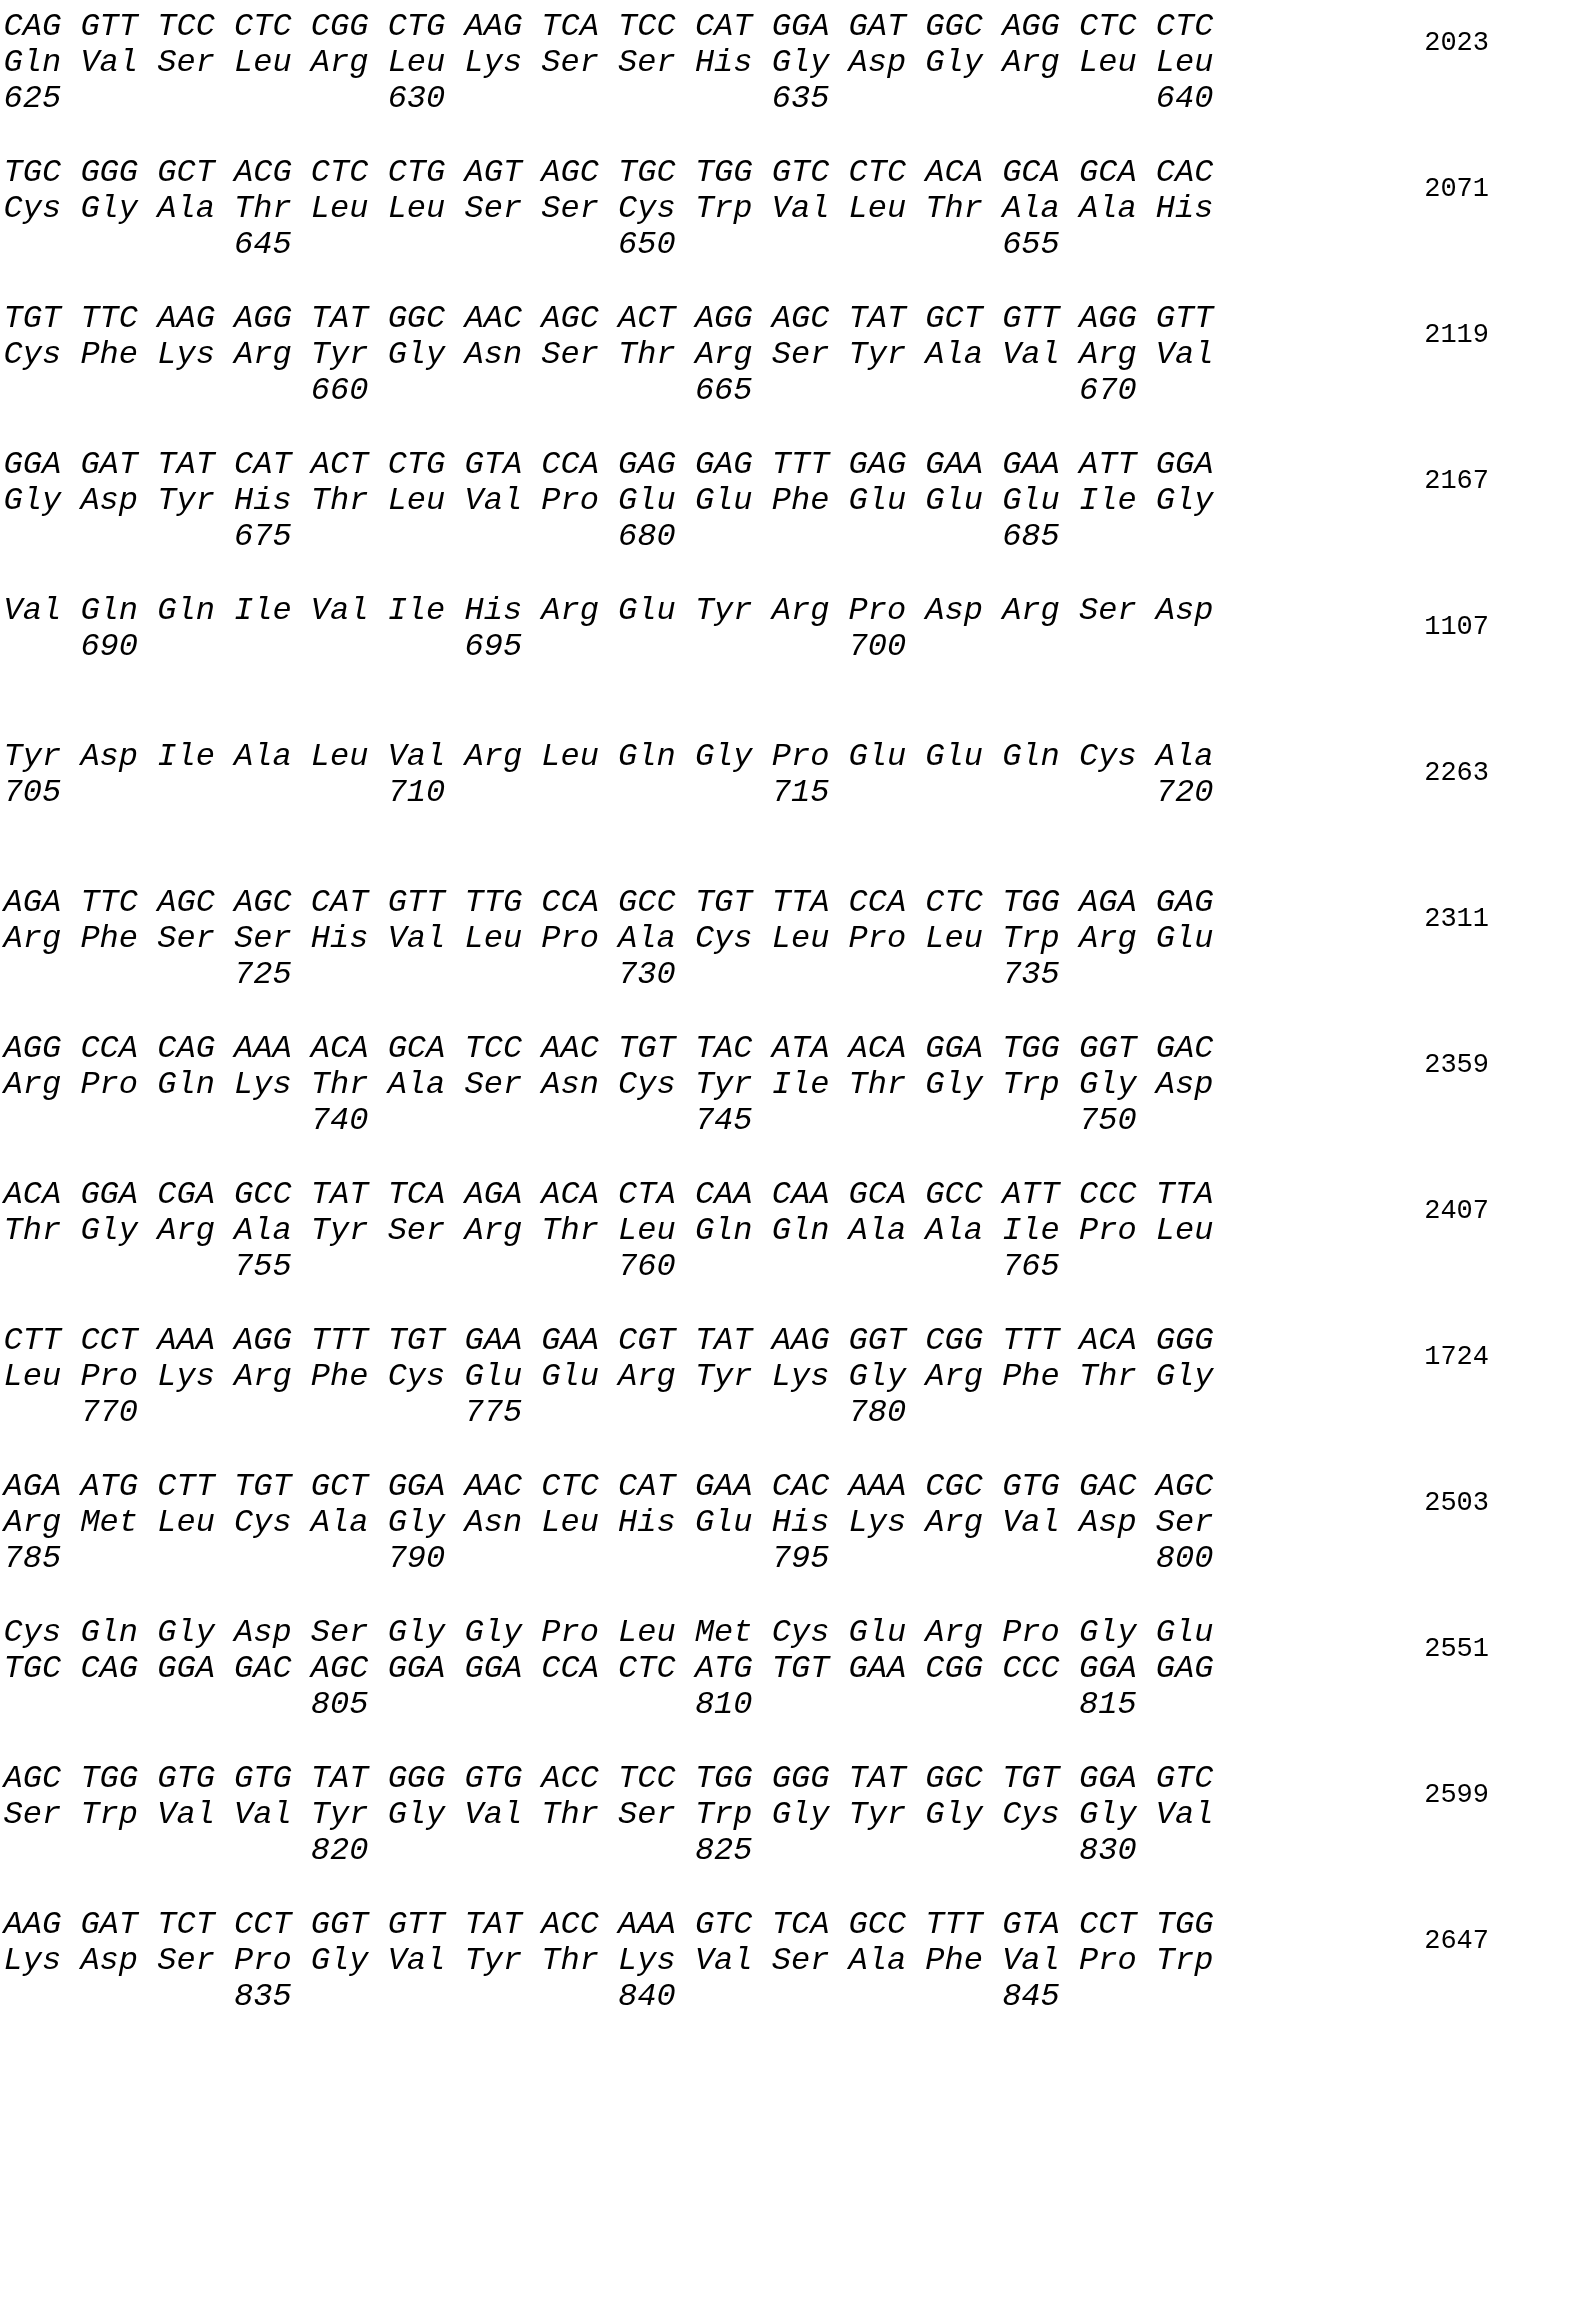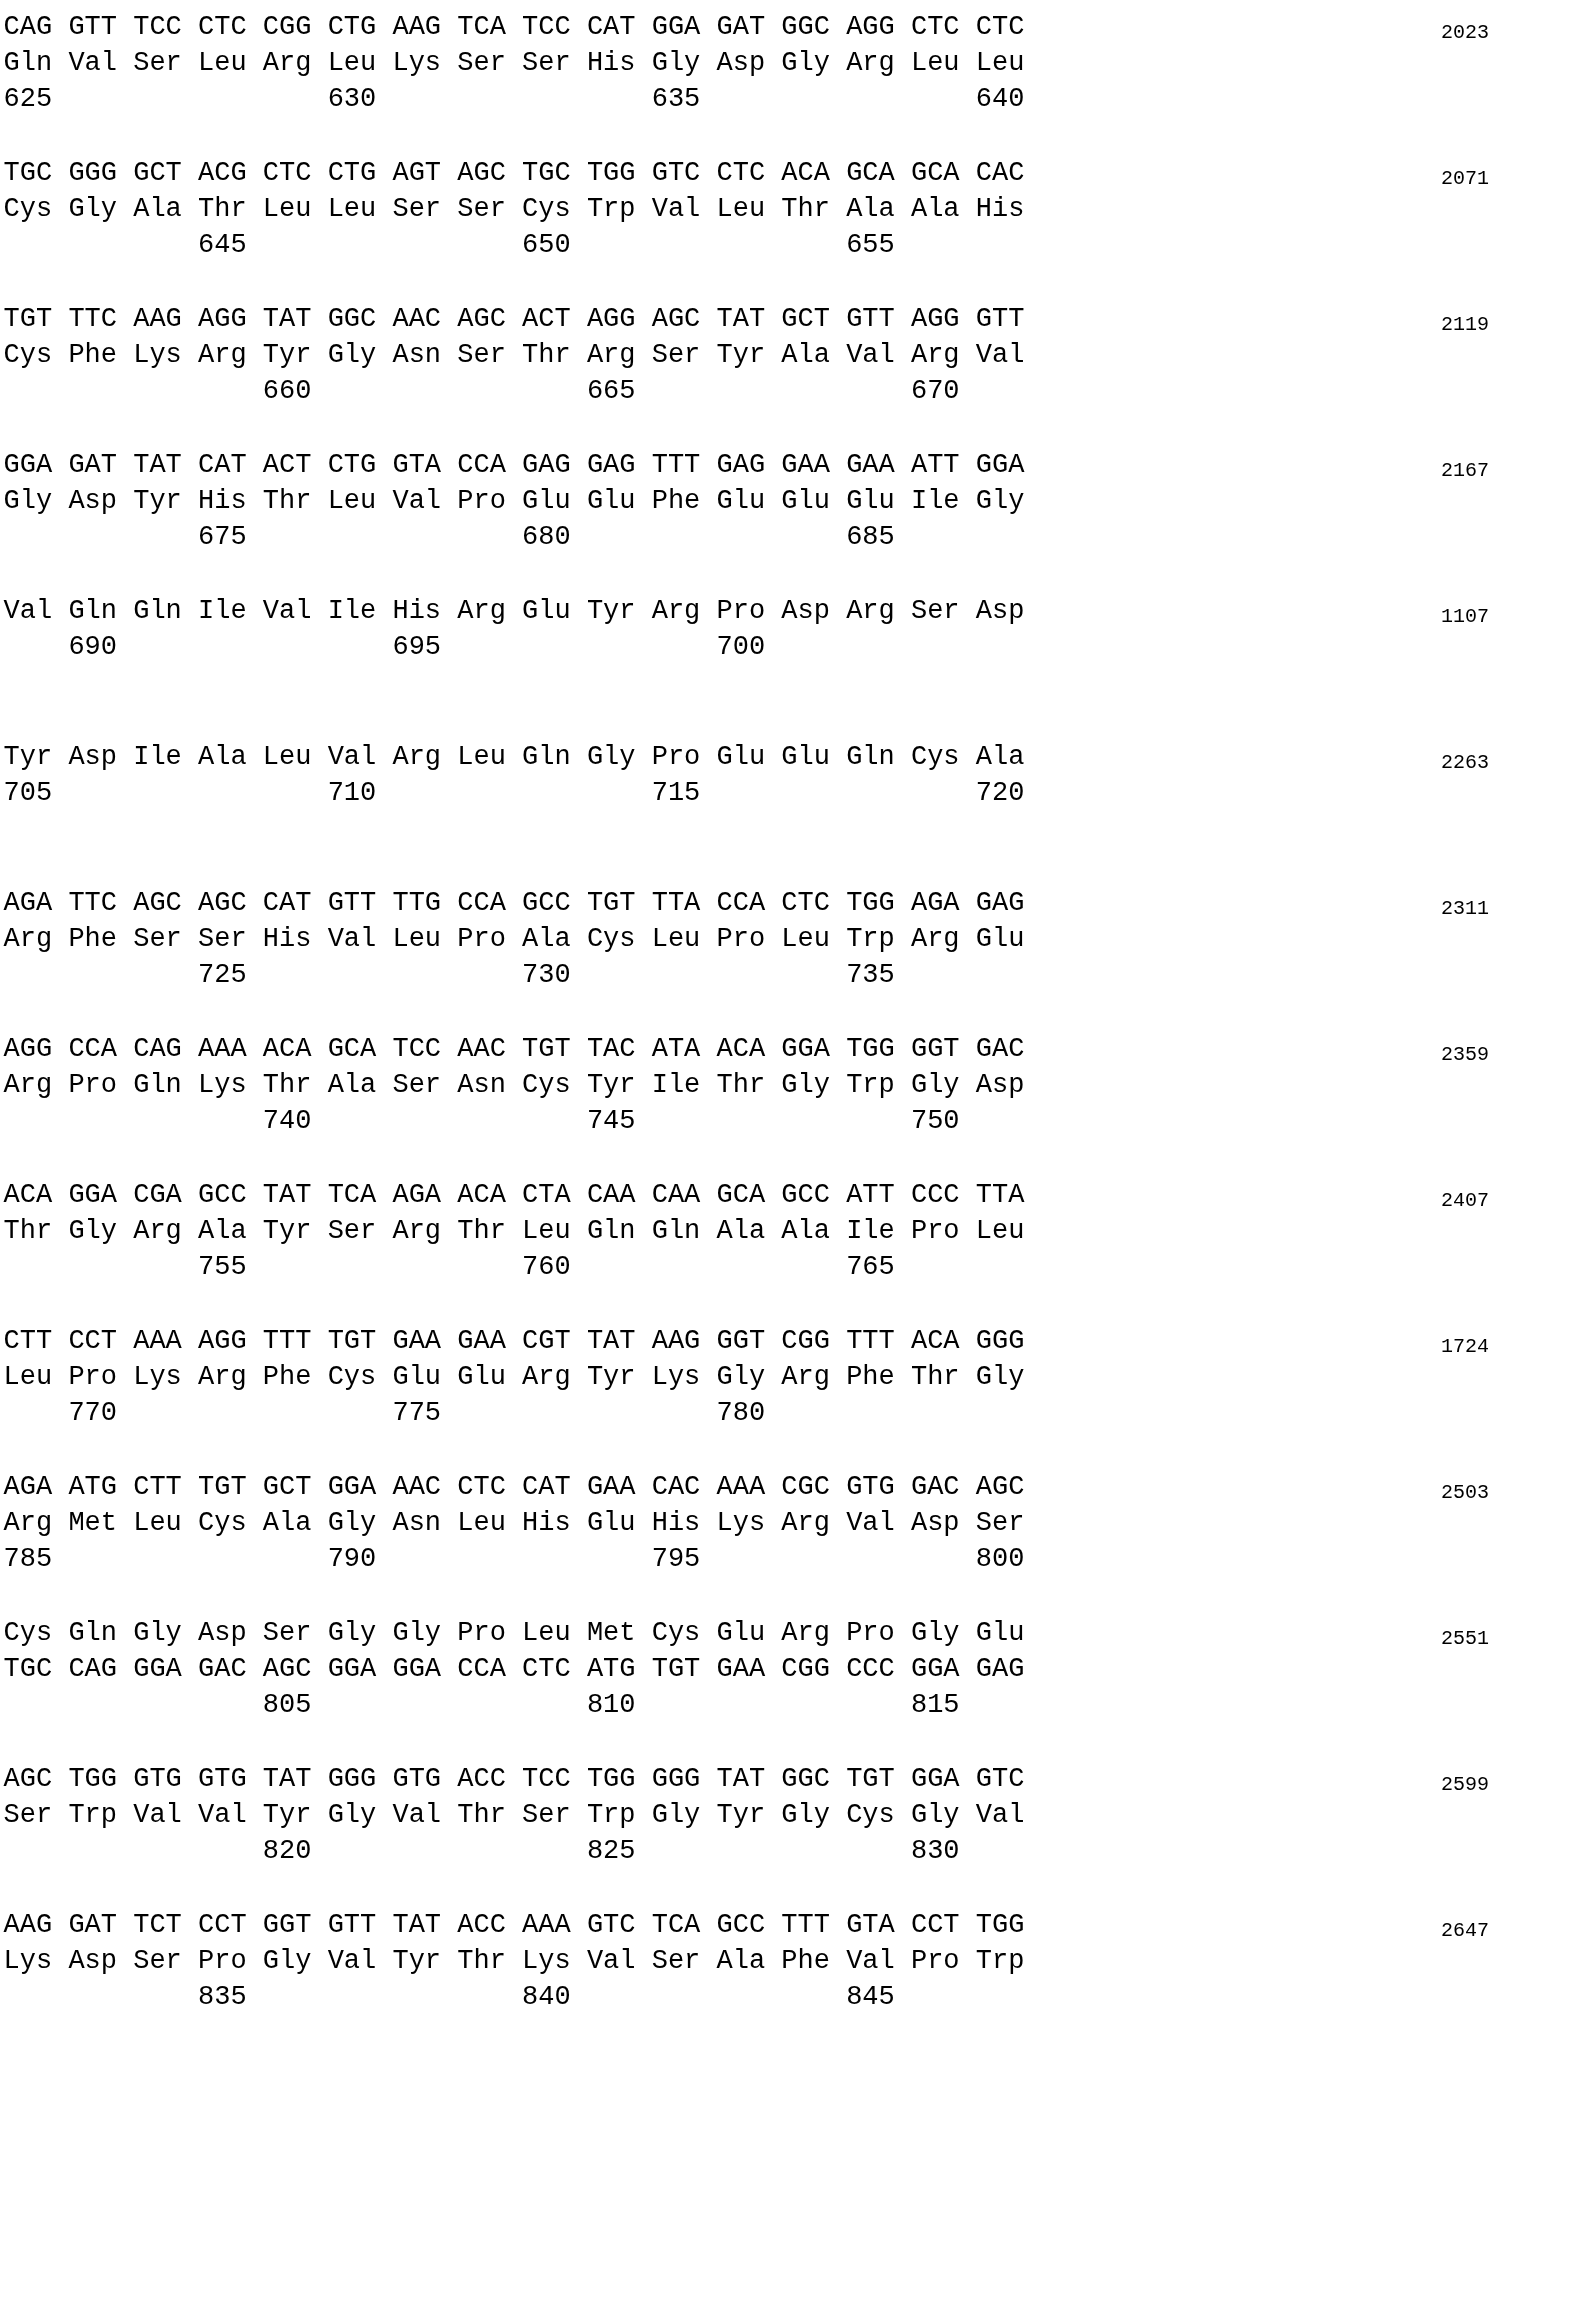--- a/index.html
+++ b/index.html
@@ -22,32 +22,33 @@
   }
   .block {
     position: relative;
     margin-bottom: 39px;
     height: 107px;
   }
   .block:last-child { margin-bottom: 8px; }
 
   .row {
     white-space: pre;
-    font-size: 27px;
+    font-size: 32px;
     line-height: 36px;
     letter-spacing: 0px;
+    font-style: italic;
   }
   .codons, .aminos, .numbers {
     display: block;
   }
   .numright {
     position: absolute;
     right: 100px;
-    top: 6px;
-    font-size: 20px;
+    top: 16px;
+    font-size: 27px;
     line-height: 36px;
     white-space: pre;
     text-align: right;
   }
   .seqarea {
     position: relative;
     padding-left: 1.8px;
   }
 </style>
 </head>

